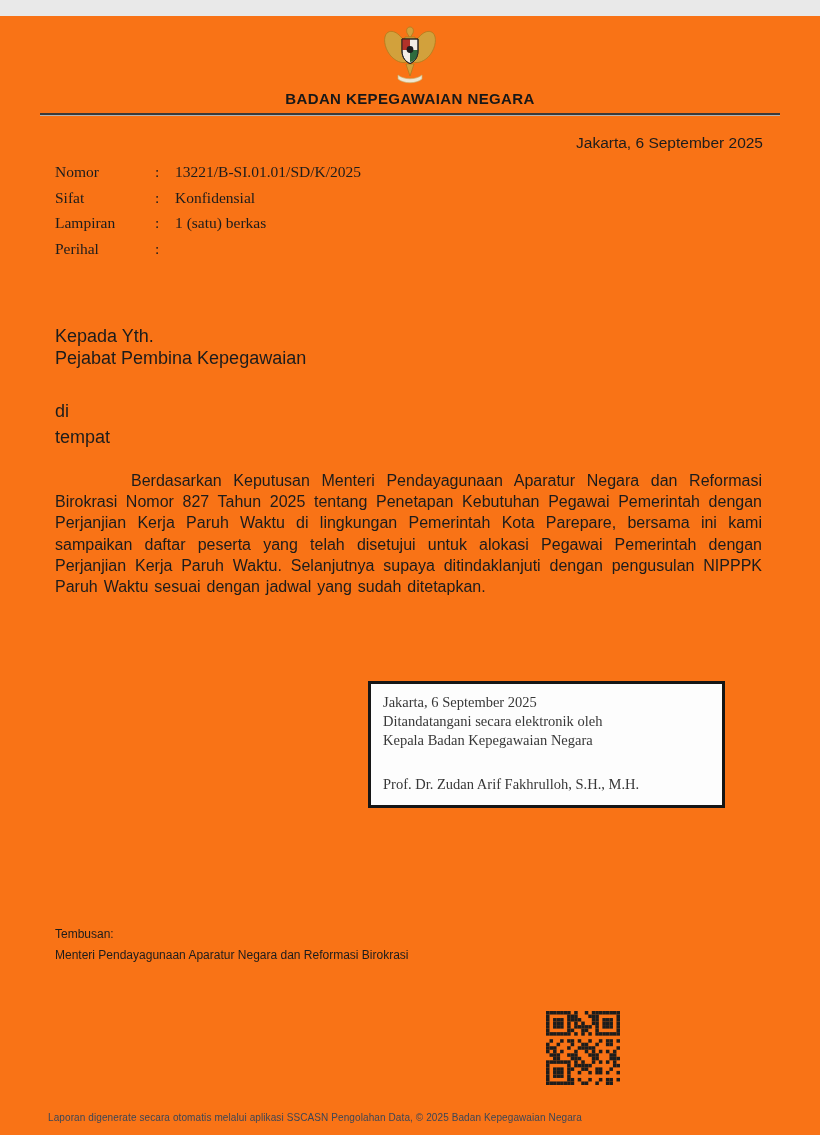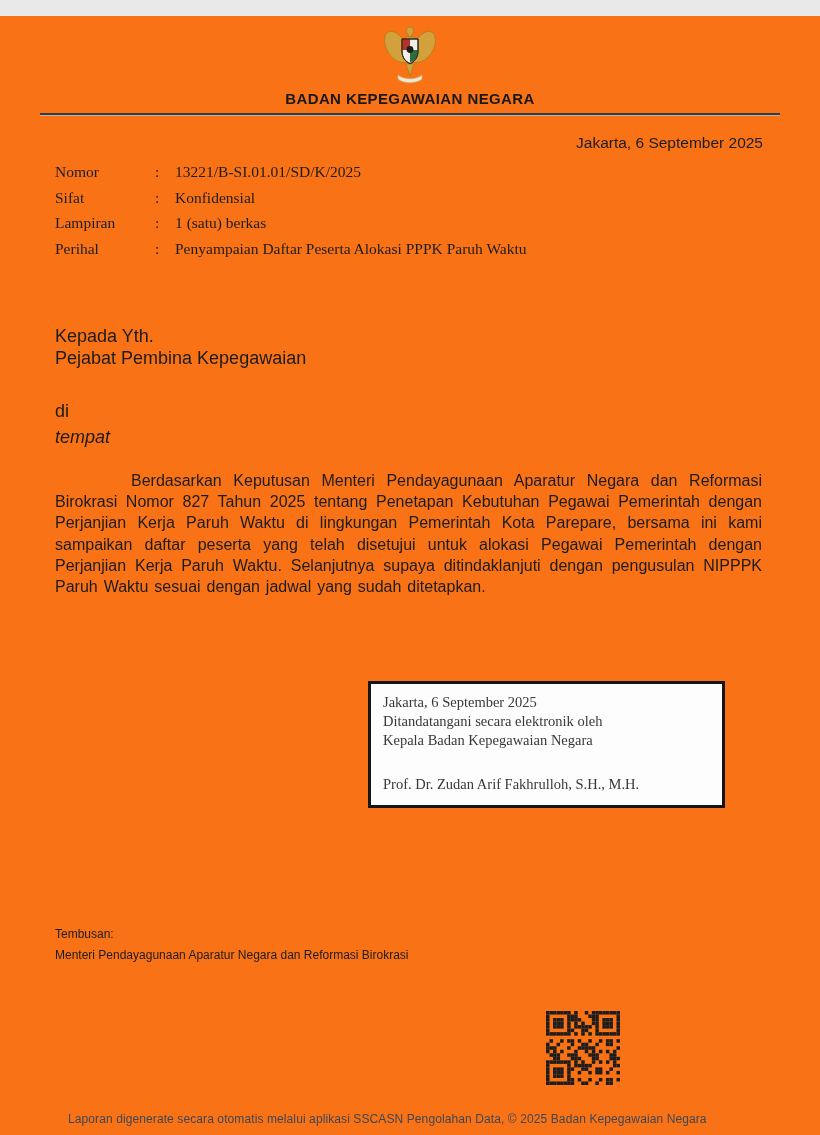--- a/index.html
+++ b/index.html
@@ -39,21 +39,21 @@
     text-align: right;
     font-size: 15.5px;
   }
   .meta { margin: 7px 0 0 55px; font-size: 15.5px; font-family: Liberation Serif, serif; }
   .meta-row { display: grid; grid-template-columns: 100px 20px auto; line-height: 25.5px; }
   .meta-sep { text-align: left; }
 
   
   .recipient { margin: 64px 0 0 55px; font-size: 18px; line-height: 22px; }
   .recipient .loc-prefix { margin-top: 31px; }
-  .recipient .loc { margin-top: 4px; font-style: italic; }
+  .recipient .loc { margin-top: 4px; }
 
   
   .body-text { margin: 22px 58px 0 55px; font-size: 16px; line-height: 21.2px; text-align: justify; }
   .body-text p { text-indent: 76px; word-spacing: 1.5px; }
   .body-text p + p { margin-top: 15px; }
 
   
   .sign-box {
     margin: 84px 0 0 368px;
     width: 357px;
@@ -73,23 +73,23 @@
   
   .cc-block { margin: 116px 0 0 55px; font-size: 12px; line-height: 21px; }
 
   
   .qr { position: absolute; left: 546px; top: 995px; width: 74px; height: 74px; }
   .qr svg { display: block; }
 
   
   .footer {
     position: absolute;
-    left: 68px;
+    left: 48px;
     top: 1096px;
-    font-size: 12px;
+    font-size: 10px;
     color: #3d4656;
     letter-spacing: 0.1px;
   }
 </style>
 </head>
 <body>
 
 <div class="page">
 
   <div class="letterhead">
@@ -137,21 +137,20 @@
       <span>Konfidensial</span>
     </div>
     <div class="meta-row">
       <span>Lampiran</span>
       <span class="meta-sep">:</span>
       <span>1 (satu) berkas</span>
     </div>
     <div class="meta-row">
       <span>Perihal</span>
       <span class="meta-sep">:</span>
-      <span>Penyampaian Daftar Peserta Alokasi PPPK Paruh Waktu</span>
     </div>
   </div>
 
   <div class="recipient">
     <div>Kepada Yth.</div>
     <div>Pejabat Pembina Kepegawaian</div>
     <div class="loc-prefix">di</div>
     <div class="loc">tempat</div>
   </div>
 

